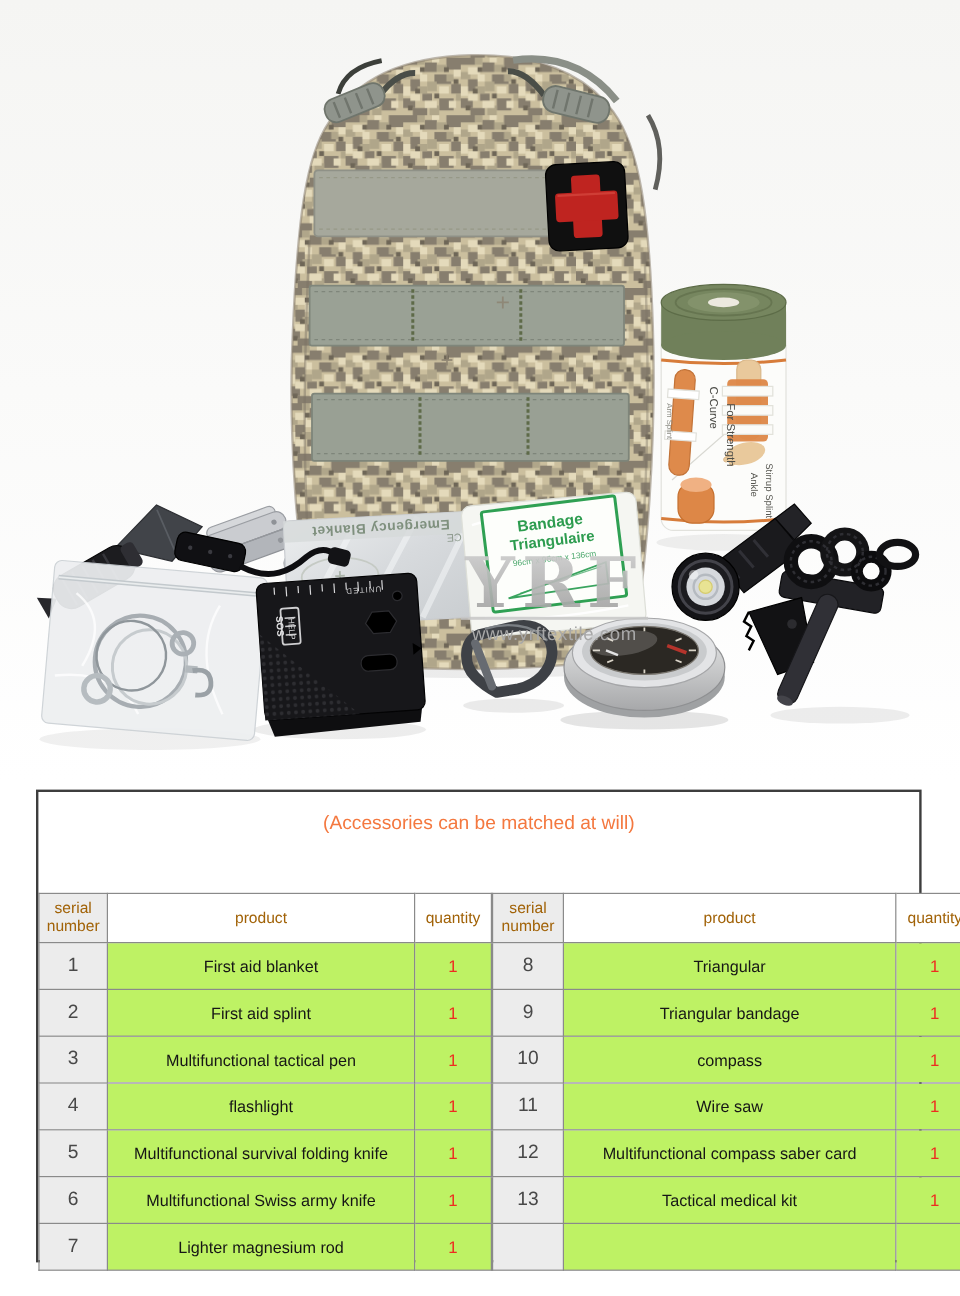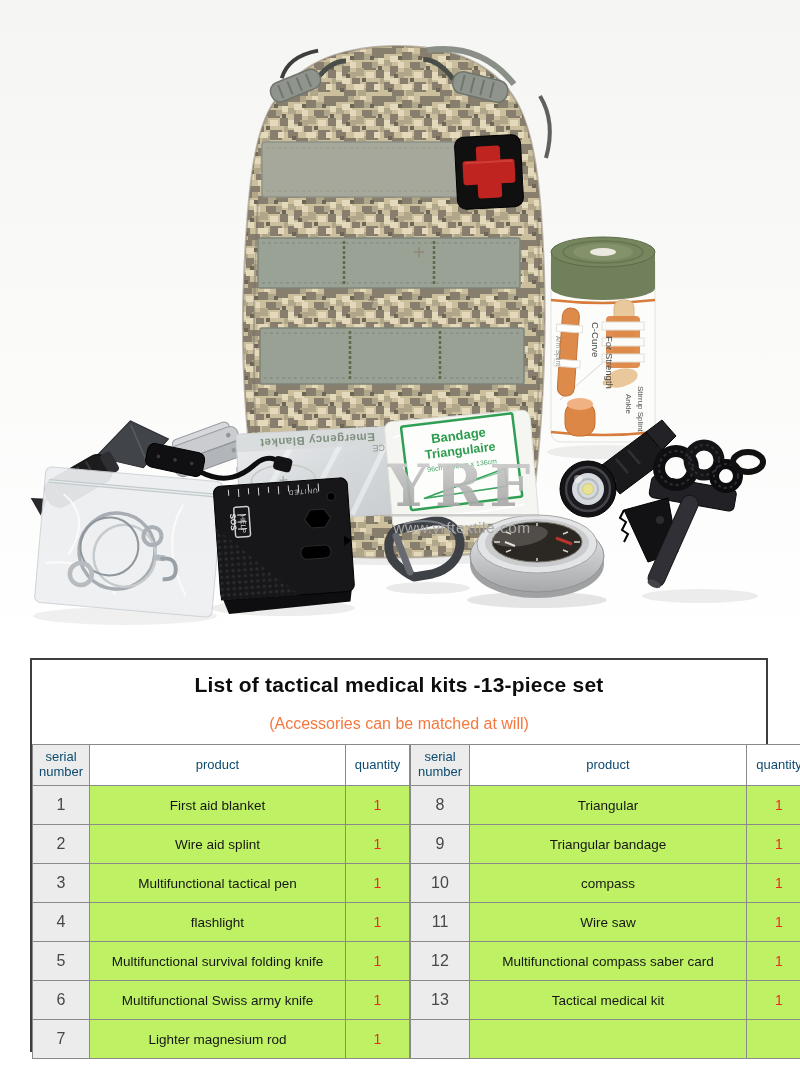--- a/index.html
+++ b/index.html
@@ -12,21 +12,21 @@
 
   .card{
     position:absolute;left:30px;top:658px;width:738px;height:394px;
     border:2px solid #3d3d3d;box-sizing:border-box;background:#fff;text-align:center;
   }
   .card-title{margin-top:13px;font-size:21px;font-weight:bold;color:#0d0d0d;letter-spacing:.2px;}
   .card-subtitle{margin-top:18px;font-size:16px;color:var(--subtitle-orange,#f4783f);}
   .tables{position:absolute;top:84px;left:0;width:734px;display:flex;justify-content:space-between;}
   table{border-collapse:collapse;table-layout:fixed;}
   th,td{border:1px solid #8a8a8a;text-align:center;vertical-align:middle;padding:0 4px;overflow:hidden;}
-  th{font-weight:normal;font-size:13px;color:#0c4a6e;height:40px;line-height:1.15;background:#fff;}
+  th{font-weight:normal;font-size:13px;color:#a16207;height:40px;line-height:1.15;background:#fff;}
   th.h-serial{background:#ececec;}
   td{height:38px;font-size:13.5px;color:#161616;background:#bef264;}
   td.c-no{background:#ececec;font-size:16px;color:#484848;}
   td.c-qty{color:var(--qty-red,#ee2b20);font-size:14px;}
   table.t-left{width:350px;}
   table.t-right{width:374px;}
   table.t-left th.h-serial{width:48px;}
   table.t-left th.h-product{width:247px;}
   table.t-left th.h-qty{width:55px;}
   table.t-right th.h-serial{width:50px;}
@@ -341,40 +341,39 @@
 
   <g>
     <text x="462" y="506" text-anchor="middle" font-size="58" font-weight="bold" letter-spacing="6" font-family="DejaVu Serif, serif" fill="url(#yrfg)" opacity="0.92">YRF</text>
     <rect x="384" y="514" width="156" height="2.5" fill="#c6c6c6" opacity="0.85"></rect>
     <text x="462" y="533" text-anchor="middle" font-size="15.5" fill="#a8a8a8" letter-spacing="0.5">www.yrftextile.com</text>
   </g>
 </svg>
 </div>
 
 <div class="card">
-  <div class="card-title">List of tactical medical kits -13-piece set</div>
   <div class="card-subtitle">(Accessories can be matched at will)</div>
   <div class="tables">
     <table class="t-left">
       <thead>
         <tr>
           <th class="h-serial">serial number</th>
           <th class="h-product">product</th>
           <th class="h-qty">quantity</th>
         </tr>
       </thead>
       <tbody>
           <tr>
             <td class="c-no">1</td>
             <td class="c-product">First aid blanket</td>
             <td class="c-qty">1</td>
           </tr>
           <tr>
             <td class="c-no">2</td>
-            <td class="c-product">Wire aid splint</td>
+            <td class="c-product">First aid splint</td>
             <td class="c-qty">1</td>
           </tr>
           <tr>
             <td class="c-no">3</td>
             <td class="c-product">Multifunctional tactical pen</td>
             <td class="c-qty">1</td>
           </tr>
           <tr>
             <td class="c-no">4</td>
             <td class="c-product">flashlight</td>

